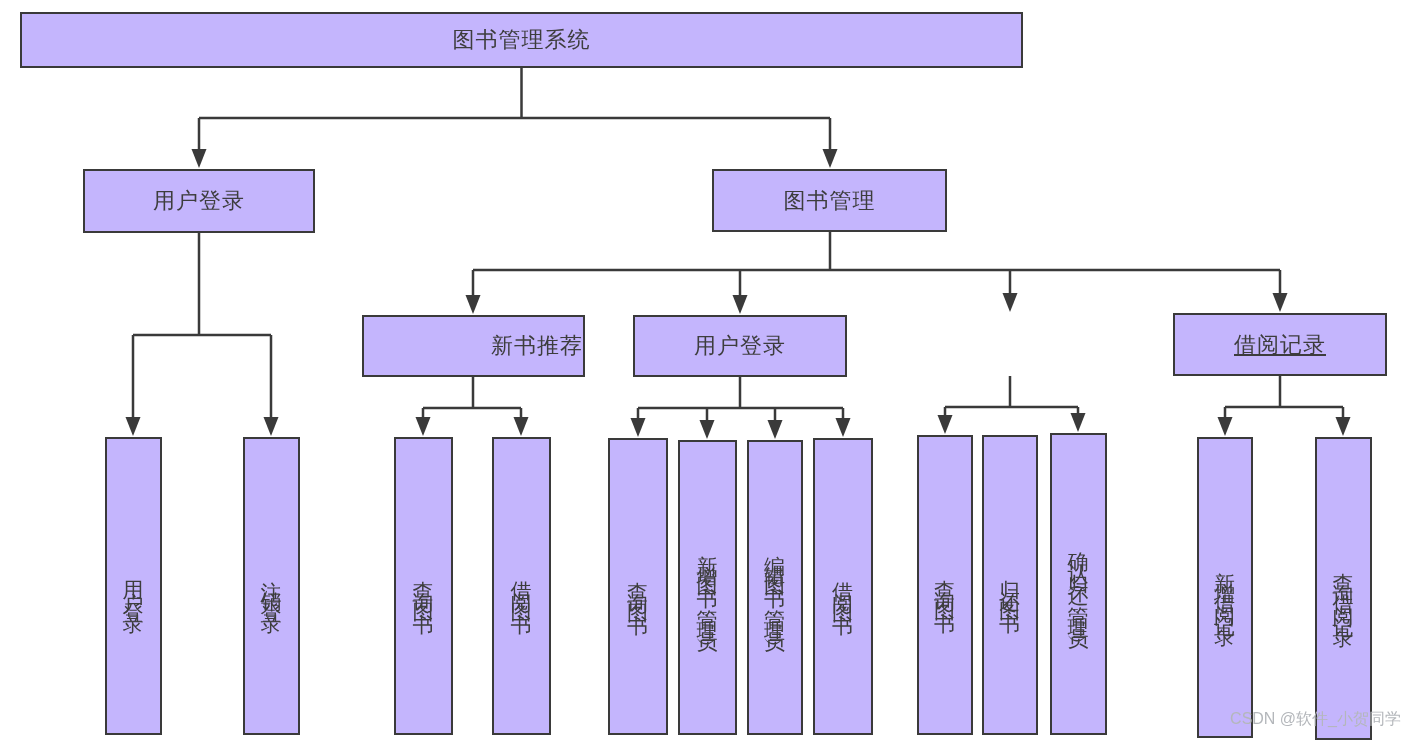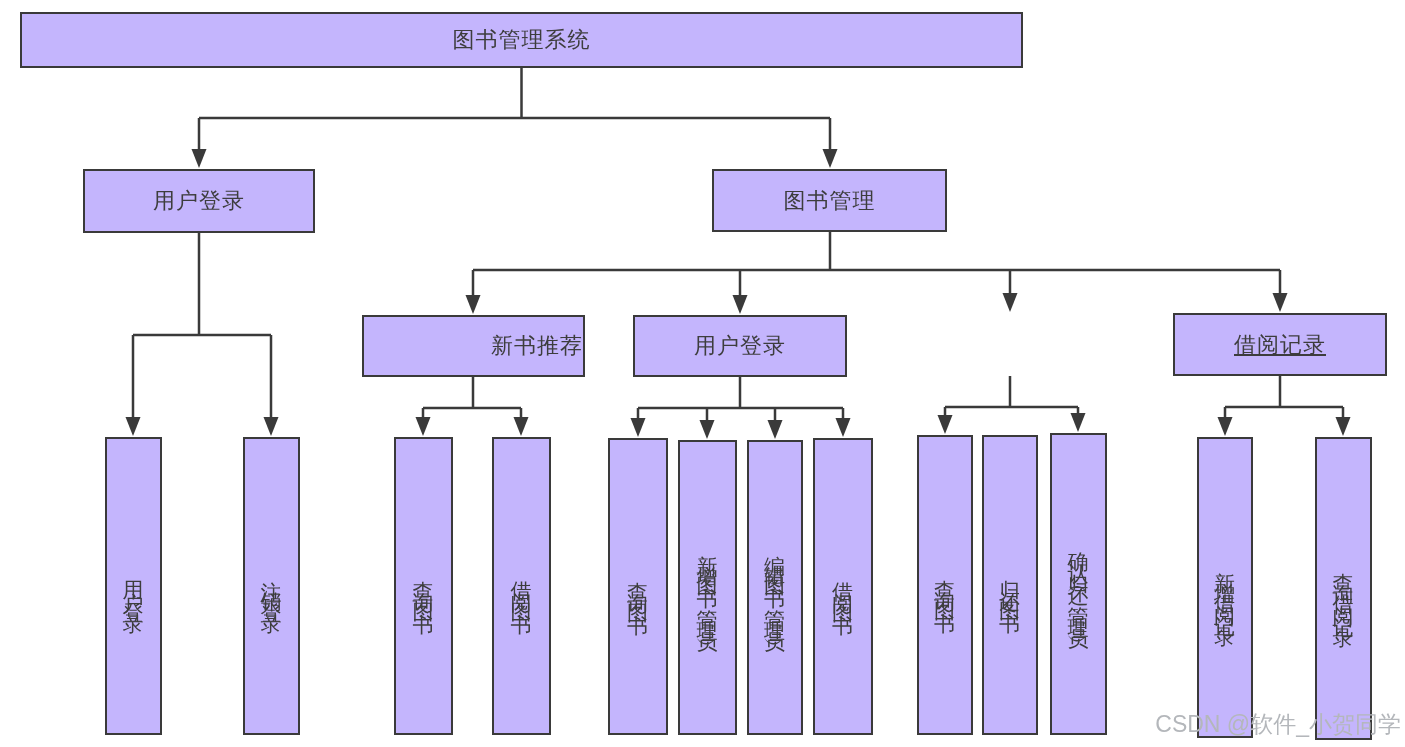--- a/index.html
+++ b/index.html
@@ -37,21 +37,21 @@
     writing-mode:vertical-rl;
     text-orientation:mixed;
     font-size:21px;
     line-height:1;
     letter-spacing:11px;
     color:var(--text);
   }
   .watermark{
     position:absolute;
     right:4px;top:709px;
-    font-size:23px;
+    font-size:16px;
     color:var(--wm);
     white-space:nowrap;
     z-index:5;
     pointer-events:none;
     text-align:center;
   }
 </style>
 </head>
 <body>
 

